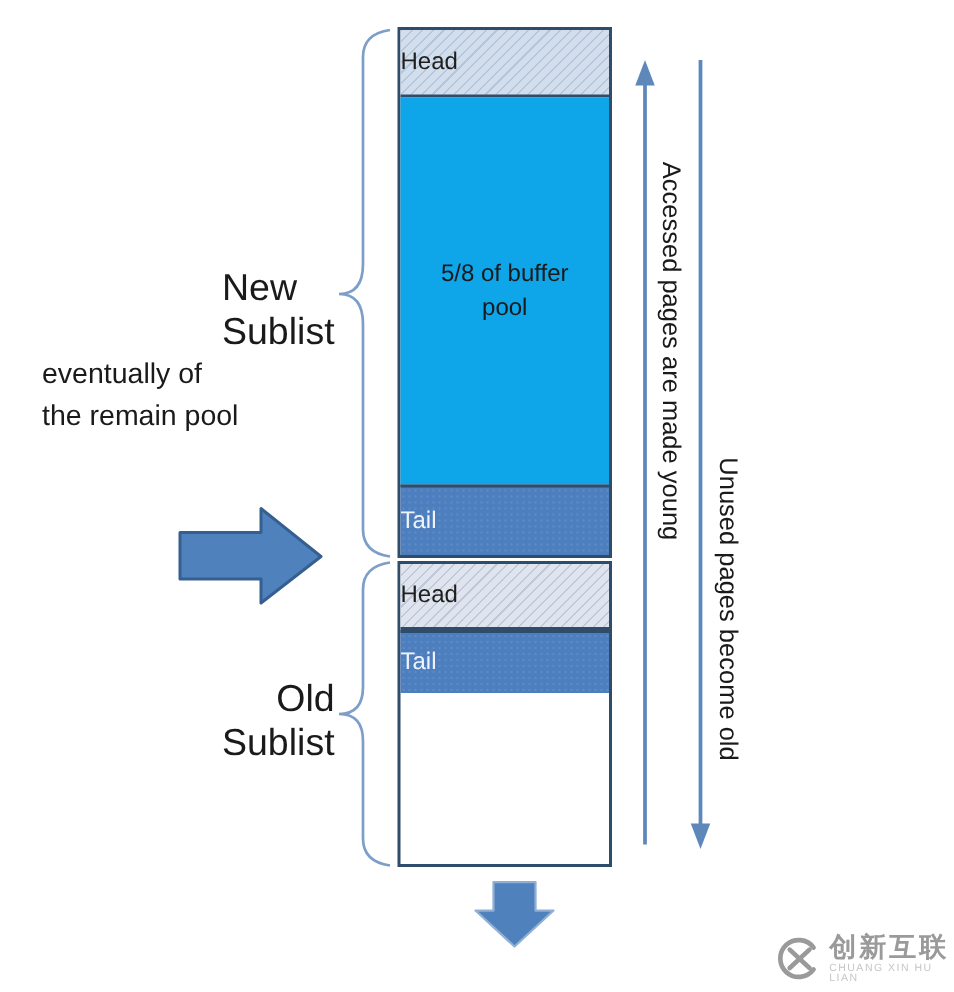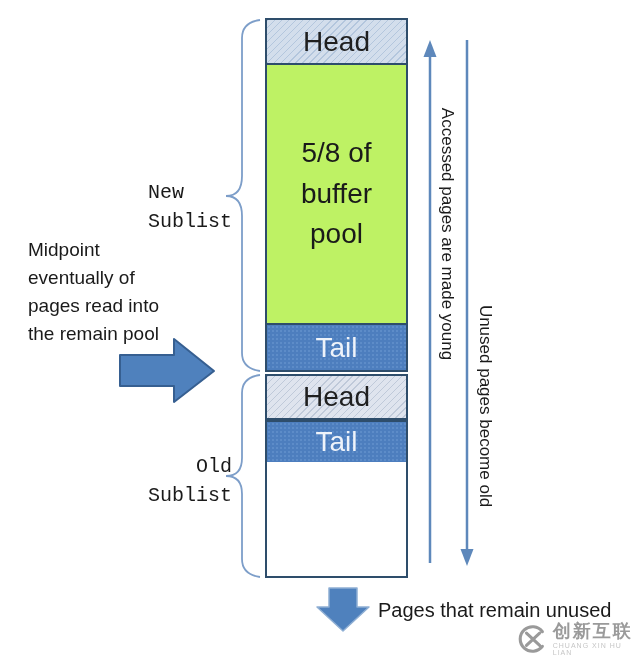--- a/index.html
+++ b/index.html
@@ -15,45 +15,45 @@
 
   
   .pool-box{
     box-sizing:border-box;
     border:2px solid #2e4d6b;
     display:flex;flex-direction:column;
     background:#ffffff;
   }
   .sec{
     box-sizing:border-box;
-    display:flex;align-items:center;justify-content:center;
+    display:flex;align-items:center;justify-content:flex-start;
     text-align:center;
-    font-size:28px;
+    font-size:16px;
   }
   .sec.head{
     background-color:#d3deec;
     background-image:repeating-linear-gradient(135deg,#b3c6dd 0px,#b3c6dd 1px,transparent 1px,transparent 5px);
     border-bottom:2px solid #2e4d6b;
     color:#1f1f1f;
   }
   .sec.head.old{
     background-color:#dfe4ee;
     background-image:repeating-linear-gradient(135deg,#bfc9d9 0px,#bfc9d9 1px,transparent 1px,transparent 5px);
   }
   .sec.tail{
     background-color:#4d7ebe;
     background-image:radial-gradient(#5d8cc8 1px,transparent 1px);
     background-size:4px 4px;
     border-top:2px solid #2e4d6b;
     color:#eef3fa;
   }
-  .sec.body-sec{background:#bef264;line-height:1.45;padding:0 18px;}
+  .sec.body-sec{background:#0ea5e9;line-height:1.45;padding:0 18px;}
 
   
-  .side-label{font-size:20px;line-height:29px;font-family:Liberation Mono, monospace;}
+  .side-label{font-size:25px;line-height:29px;}
   .midpoint-label{font-size:19px;line-height:28px;}
 
   
   .vlabel{
     white-space:nowrap;
     font-size:17px;
     transform:translate(-50%,-50%) rotate(90deg);
   }
 
   
@@ -114,31 +114,28 @@
     <div>New</div>
     <div>Sublist</div>
   </div>
 
   <div class="side-label abs" style="left:148px;top:452px;text-align:right;">
     <div>Old</div>
     <div>Sublist</div>
   </div>
 
   <div class="midpoint-label abs" style="left:28px;top:236px;">
-    <div>Midpoint</div>
     <div>eventually of</div>
-    <div>pages read into</div>
     <div>the remain pool</div>
   </div>
 
   <div class="vlabel abs" style="left:447px;top:234px;">Accessed pages are made young</div>
   <div class="vlabel abs" style="left:485px;top:406px;">Unused pages become old</div>
 
   <div class="caption abs" style="left:378px;top:595px;">
-    <div>Pages that remain unused</div>
   </div>
 
   <div class="wm abs" style="left:516px;top:621px;justify-content:space-between;">
     <svg width="36" height="36" viewBox="0 0 36 36">
       <path d="M29,10 A13.5,13.5 0 1 0 29,26" fill="none" stroke="#9a9a9a" stroke-width="3.4" stroke-linecap="round"></path>
       <line x1="11.5" y1="11.5" x2="26" y2="25" stroke="#9a9a9a" stroke-width="3.4" stroke-linecap="round"></line>
       <line x1="26" y1="11.5" x2="11.5" y2="25" stroke="#9a9a9a" stroke-width="3.4" stroke-linecap="round"></line>
     </svg>
     <div class="wm-texts">
       <span class="wm-name">创新互联</span>

